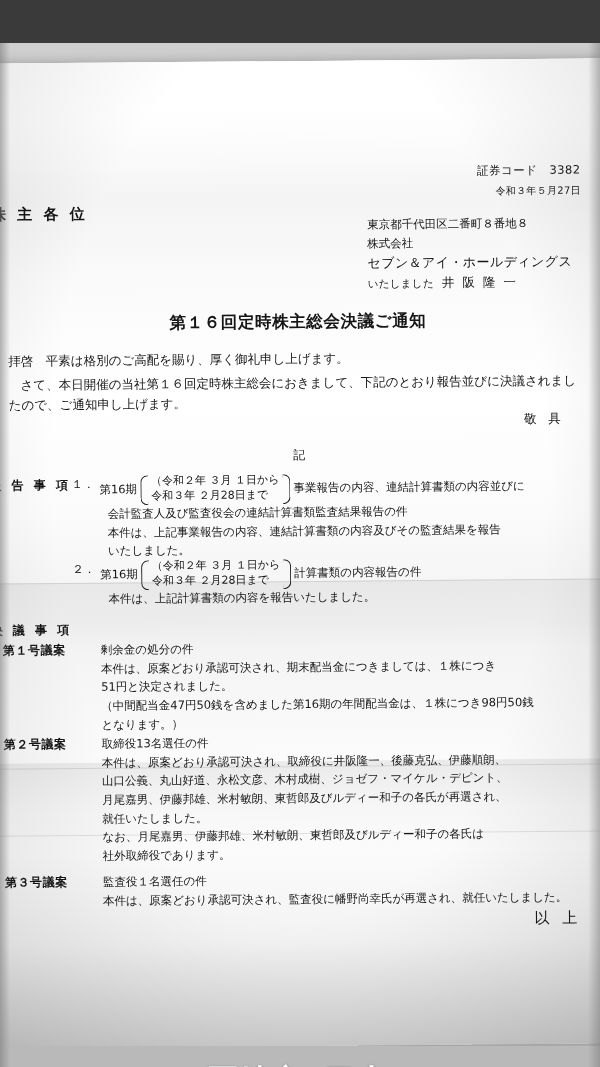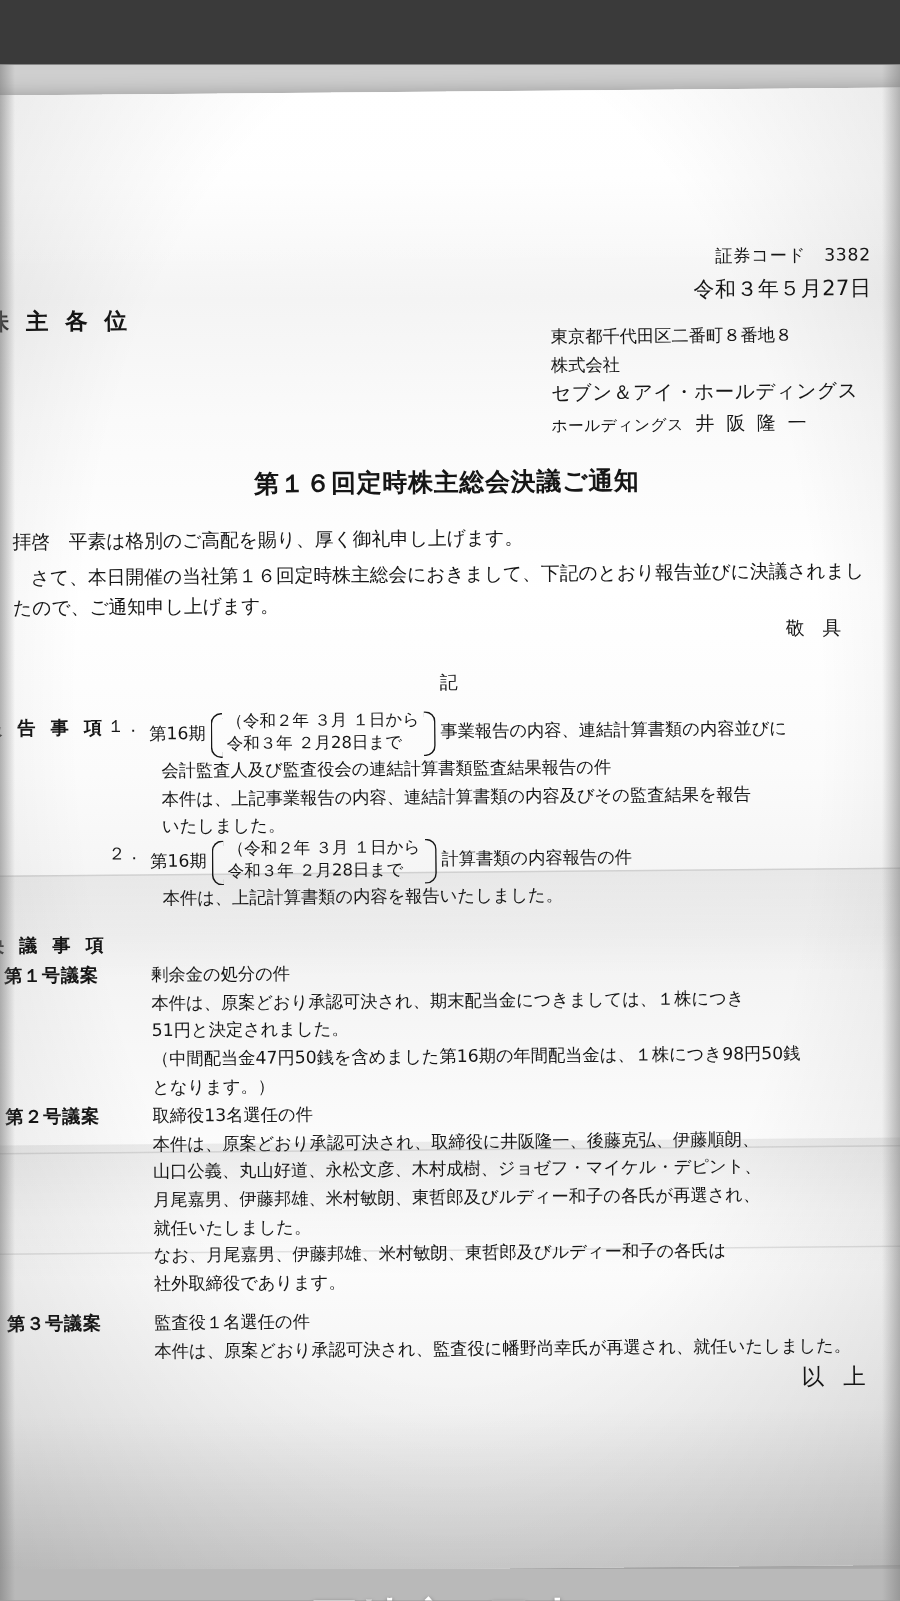--- a/index.html
+++ b/index.html
@@ -89,21 +89,21 @@
     top: 103px;
     font-size: 11.5px;
     letter-spacing: 0.5px;
     text-align: right;
     white-space: pre;
   }
   .date-line {
     position: absolute;
     right: 34px;
     top: 124px;
-    font-size: 14px;
+    font-size: 10px;
     letter-spacing: 0.3px;
     text-align: center;
     white-space: pre;
   }
 
   .addressee {
     position: absolute;
     left: 12px;
     top: 140px;
     font-size: 15px;
@@ -278,21 +278,21 @@
       <div class="code-line">証券コード　3382</div>
       <div class="date-line">令和３年５月27日</div>
 
       <div class="addressee">株 主 各 位</div>
 
       <div class="issuer">
         <div>東京都千代田区二番町８番地８</div>
         <div>株式会社</div>
         <div class="big">セブン＆アイ・ホールディングス</div>
         <div class="rep">
-          <span>ホールディングス</span><span class="nm">井 阪 隆 一</span>
+          <span>いたしました</span><span class="nm">井 阪 隆 一</span>
         </div>
       </div>
 
       <div class="title">第１６回定時株主総会決議ご通知</div>
 
       <div class="greet1">拝啓　平素は格別のご高配を賜り、厚く御礼申し上げます。</div>
       <div class="greet2">さて、本日開催の当社第１６回定時株主総会におきまして、下記のとおり報告並びに決議されましたので、ご通知申し上げます。</div>
       <div class="closing">敬 具</div>
       <div class="ki">記</div>
 

